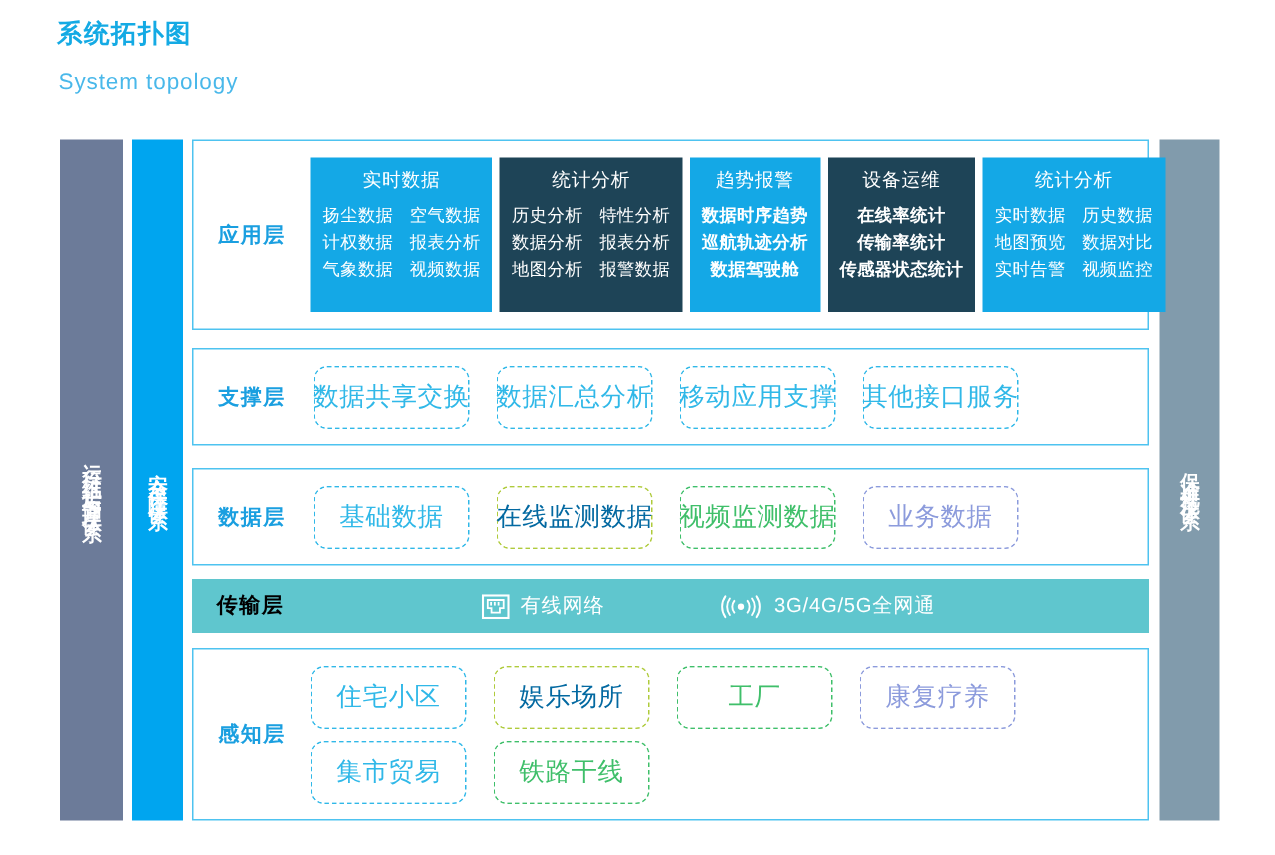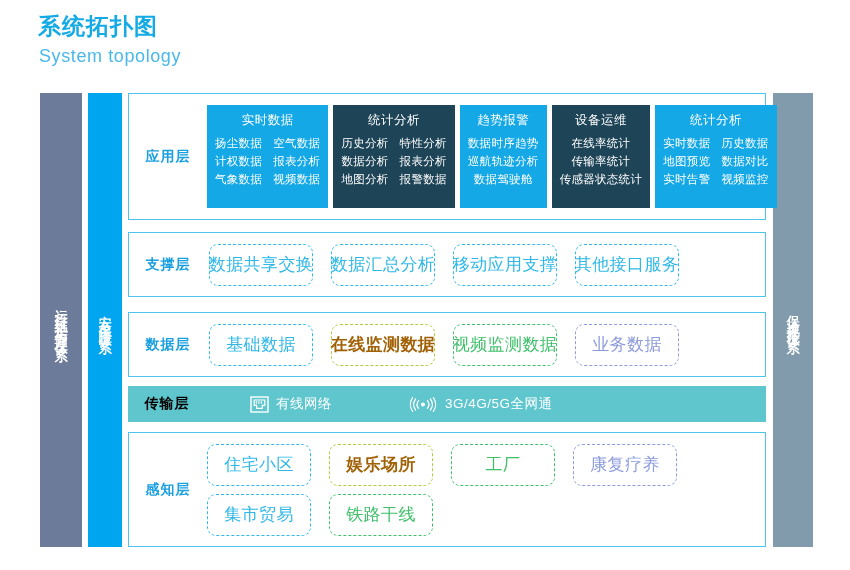--- a/index.html
+++ b/index.html
@@ -11,27 +11,27 @@
   body {
     font-family: "Liberation Sans", "DejaVu Sans", sans-serif;
     -webkit-font-smoothing: antialiased;
   }
 
   #page { position: relative; width: 850px; height: 570px; }
 
   
   .title {
     position: absolute; left: 38px; top: 11px;
-    font-size: 23px; font-weight: bold;
+    font-size: 17px; font-weight: bold;
     color: #14AAE4; letter-spacing: 1px;
     white-space: nowrap;
   }
   .subtitle {
     position: absolute; left: 39px; top: 46px;
-    font-size: 18px; font-weight: normal;
+    font-size: 15px; font-weight: normal;
     color: #49B8EA; letter-spacing: .6px;
     white-space: nowrap;
   }
 
   
   .vband {
     position: absolute;
     display: flex; align-items: center; justify-content: center;
     color: #ffffff; font-weight: bold; font-size: 13px;
   }
@@ -82,21 +82,21 @@
   .app-block.dark { background: #1E4457; }
   .app-block .bt {
     color: #ffffff; font-size: 12.5px; font-weight: normal;
     margin-bottom: 7px; white-space: nowrap; letter-spacing: .5px;
   }
   .app-items {
     display: grid; gap: 3px 11px;
     justify-items: center;
   }
   .app-items.two { grid-template-columns: repeat(2, auto); }
-  .app-items.one { grid-template-columns: auto; }
+  .app-items.one { grid-template-columns: auto; font-weight: bold; }
   .app-items span {
     color: #ffffff; font-size: 11.5px; white-space: nowrap;
     letter-spacing: .3px;
   }
 
   
   #panel-sup  { left: 128px; top: 232px; width: 638px; height: 65px; }
   #panel-data { left: 128px; top: 312px; width: 638px; height: 65px; }
   #panel-per  { left: 128px; top: 432px; width: 638px; height: 115px; }
 
@@ -115,21 +115,21 @@
   .chip {
     width: 104px; height: 42px;
     border: 1.6px dashed #30B8E8;
     border-radius: 9px;
     display: flex; align-items: center; justify-content: center;
     font-size: 17px; color: #30B8E8;
     box-sizing: border-box;
     white-space: nowrap; letter-spacing: .4px;
   }
   .chip.c-cyan   { border-color: #30B8E8; color: #30B8E8; }
-  .chip.c-lime   { border-color: #AFCB3C; color: #a16207; font-weight: bold; }
+  .chip.c-lime   { border-color: #AFCB3C; color: #0369a1; }
   .chip.c-green  { border-color: #3FBF6A; color: #3FBF6A; }
   .chip.c-purple { border-color: #8C9BDC; color: #8C9BDC; text-align: center; }
 
   
   #panel-tra {
     position: absolute;
     left: 128px; top: 386px; width: 638px; height: 36px;
     background: #5FC6CE;
     display: flex; align-items: center;
     box-sizing: border-box;
@@ -137,21 +137,21 @@
   #panel-tra .layer-label { color: #000000; }
   .tra-body {
     flex: 1 1 auto; display: flex; align-items: center;
     height: 100%;
   }
   .tra-item {
     display: flex; align-items: center; gap: 7px;
     color: #ffffff; font-size: 13.5px; letter-spacing: .5px;
     white-space: nowrap;
   }
-  #tra-wired { margin-left: 44px; }
+  #tra-wired { margin-left: 115px; }
   #tra-wireless { margin-left: 76px; }
   .ico { display: inline-flex; align-items: center; }
 </style>
 </head>
 <body>
 
 <div id="page">
 
   <div class="title">系统拓扑图</div>
   <div class="subtitle">System topology</div>

